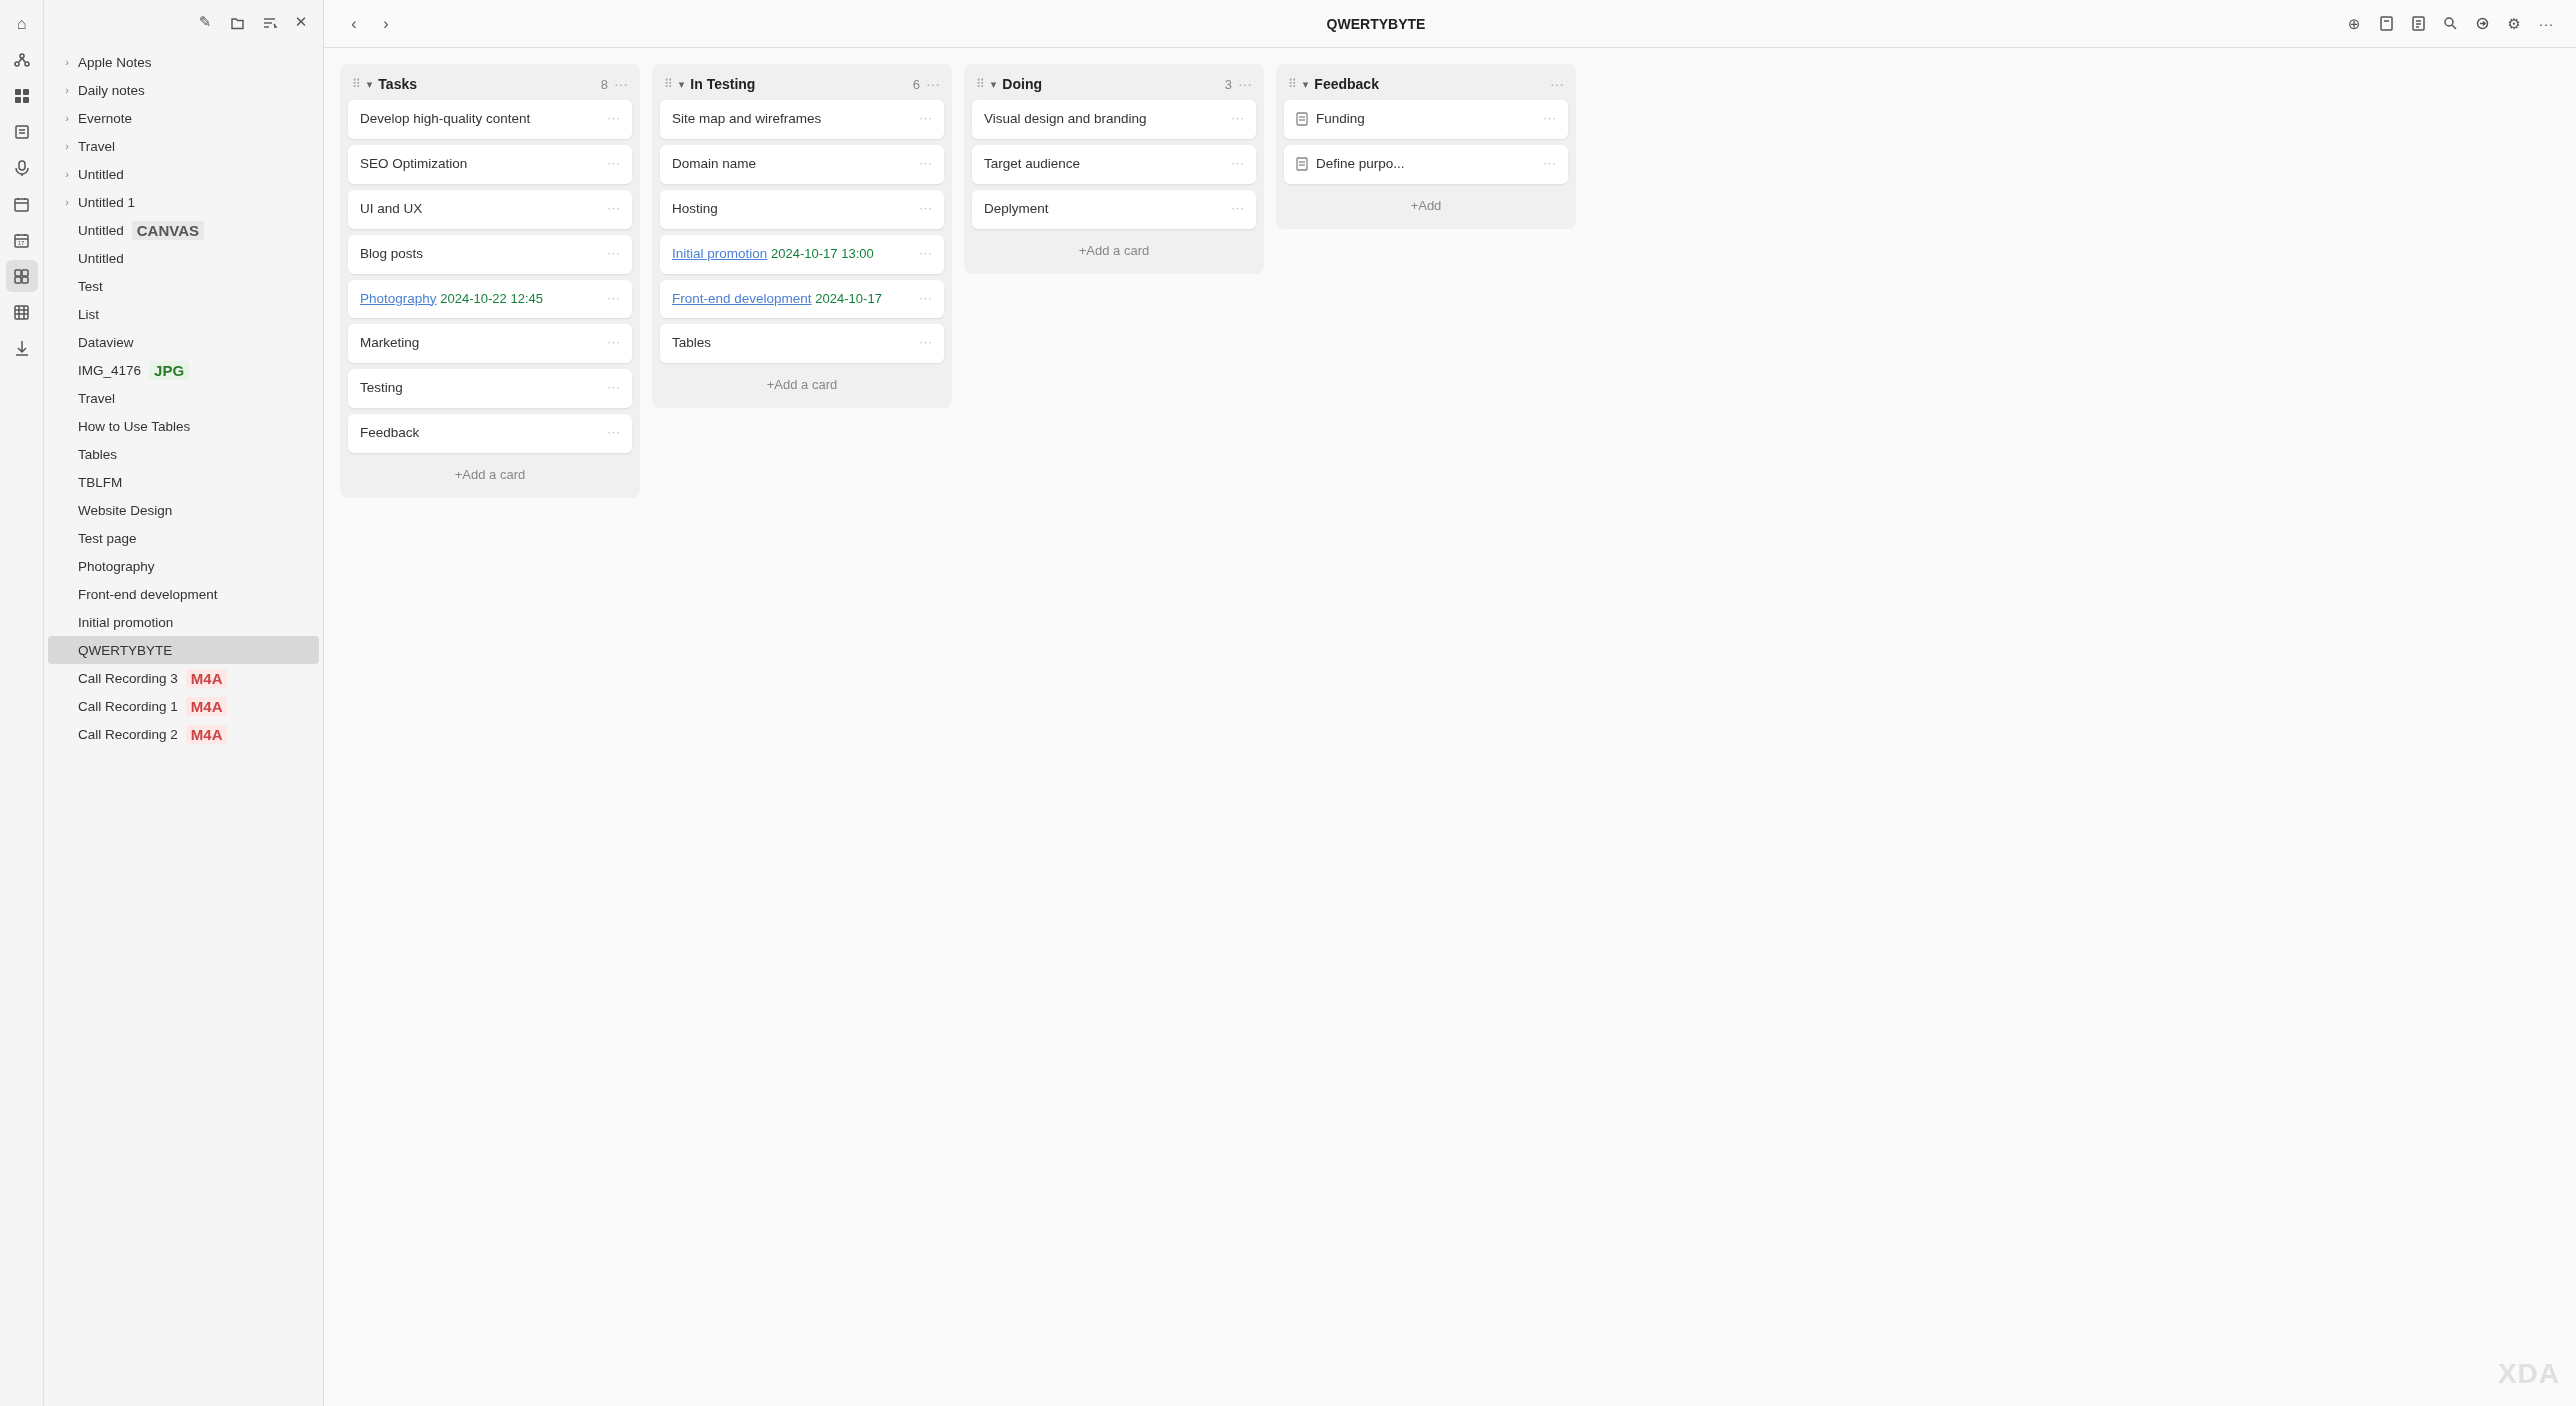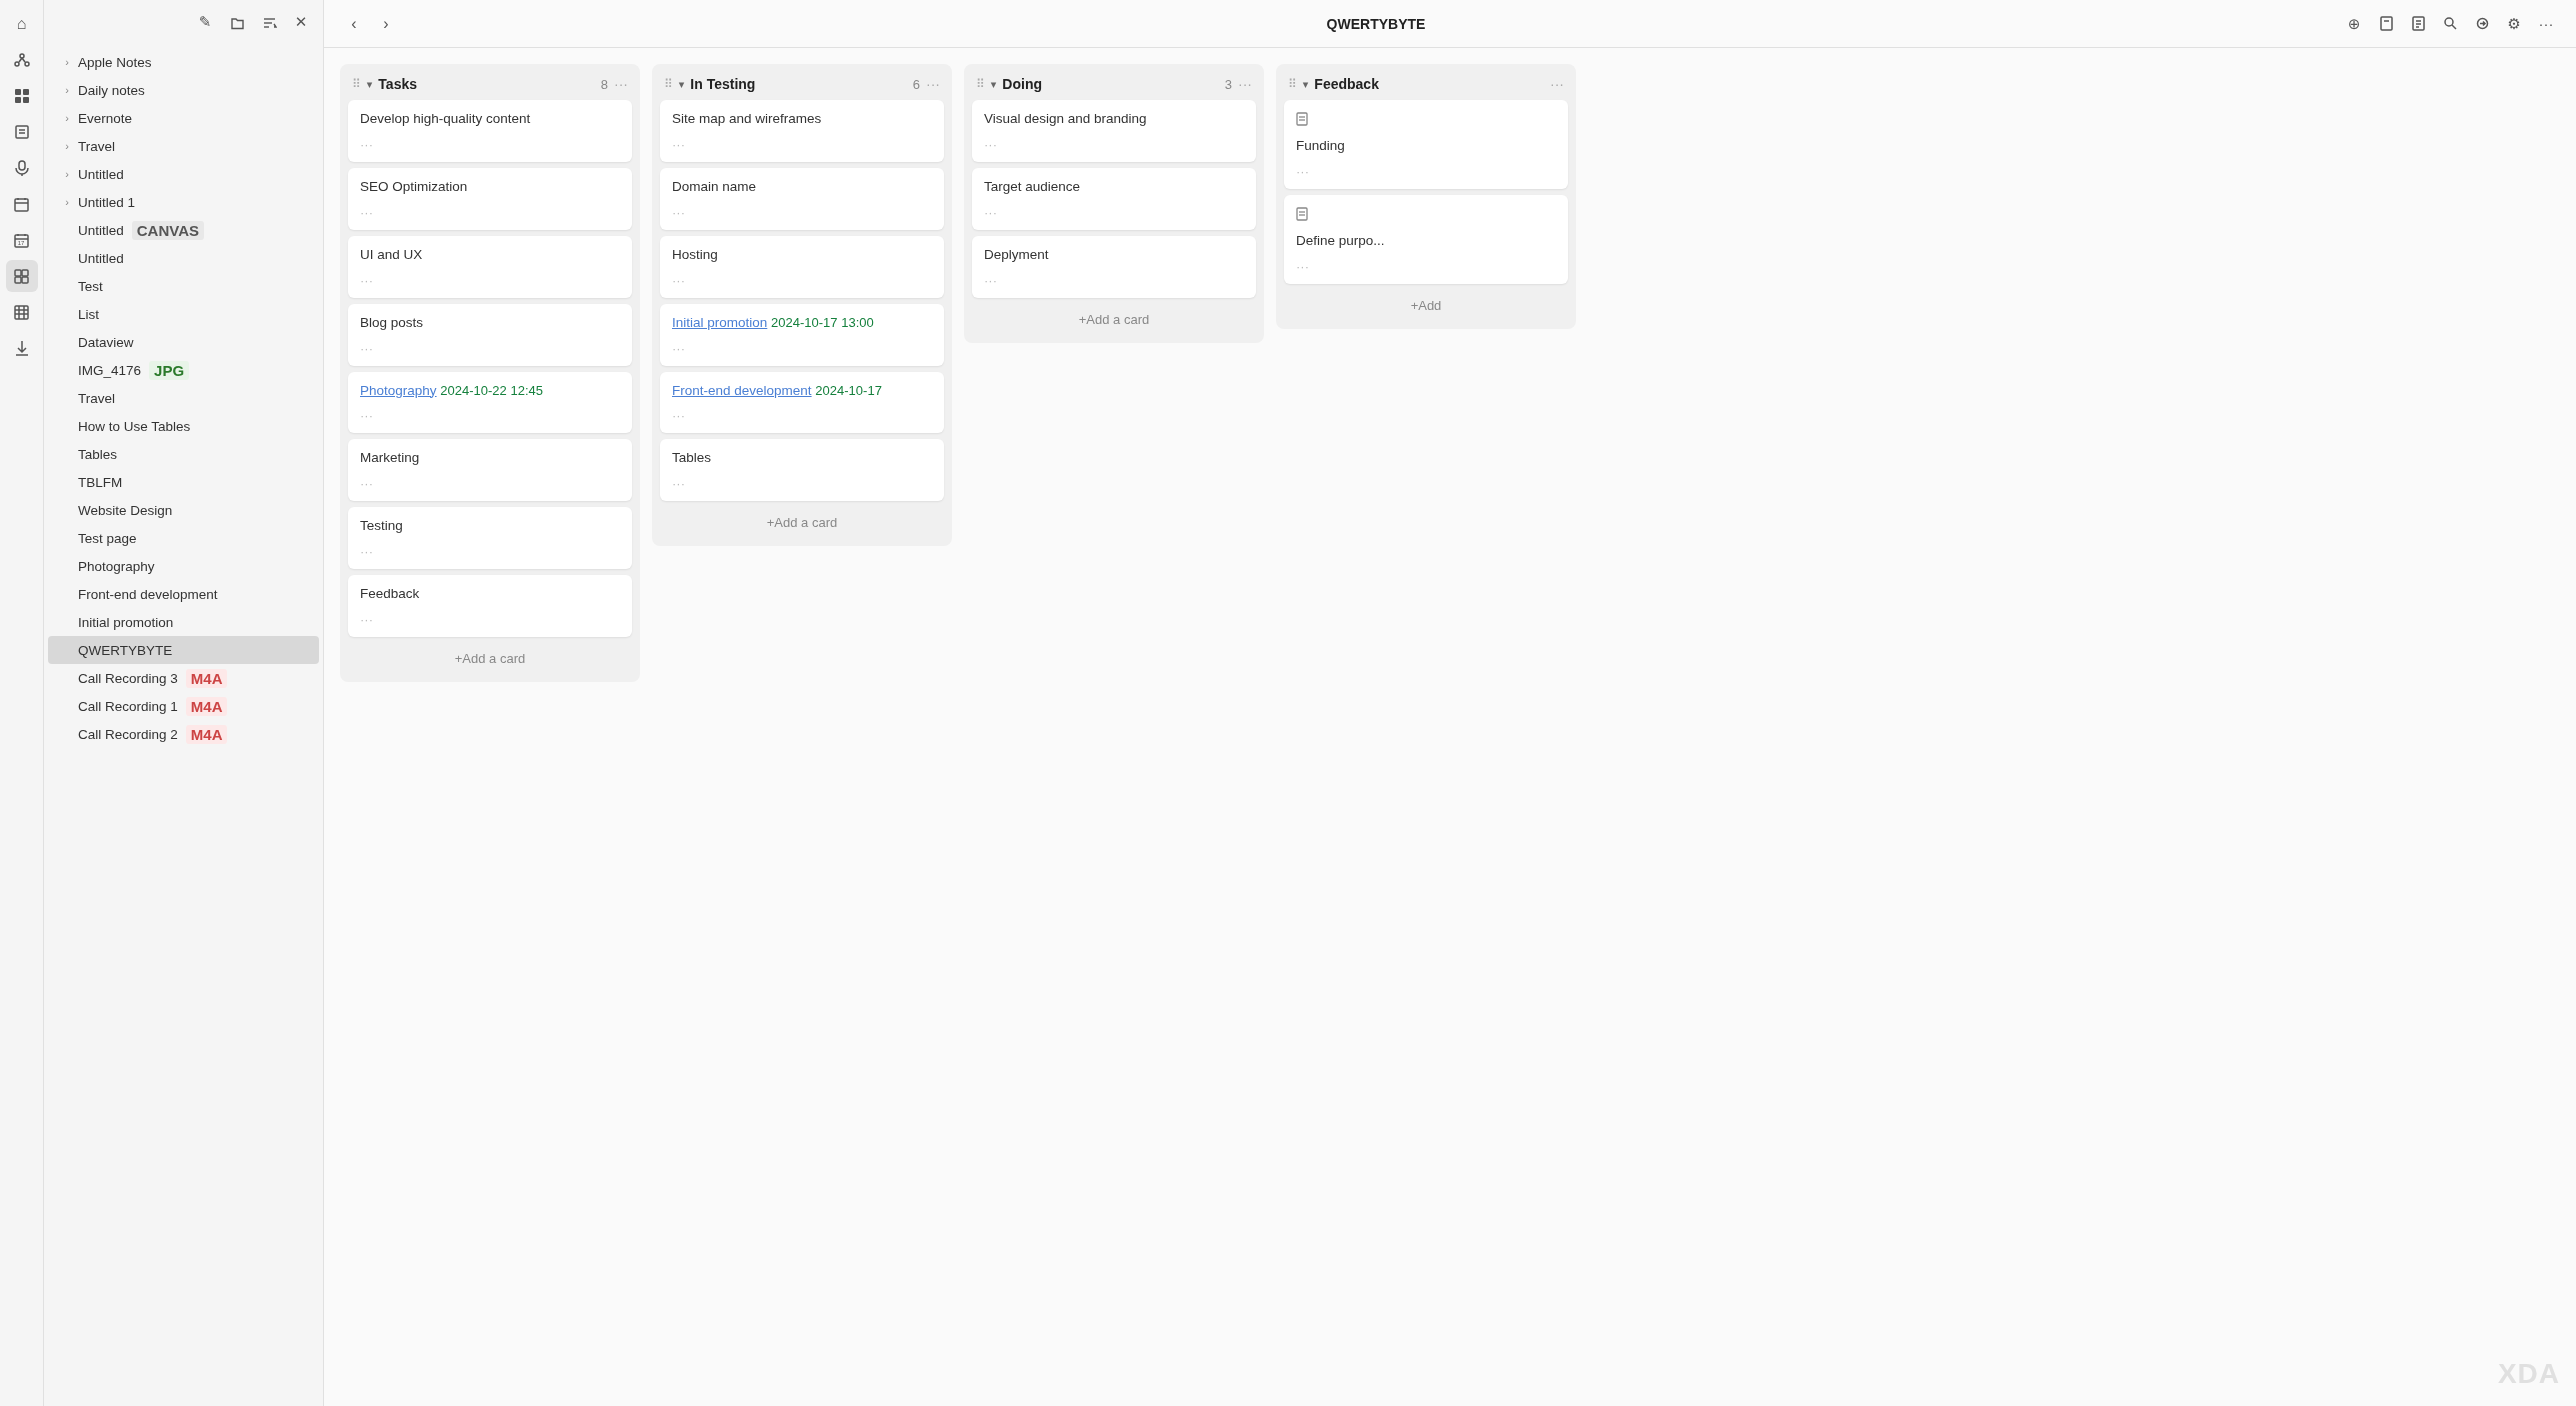--- a/index.html
+++ b/index.html
@@ -217,21 +217,20 @@
       background: #ffffff;
       border-radius: 6px;
       padding: 10px 12px;
       margin-bottom: 6px;
       display: flex;
       align-items: flex-start;
       justify-content: space-between;
       gap: 8px;
       box-shadow: 0 1px 2px rgba(0,0,0,0.08);
       cursor: pointer;
-      flex-direction: column;
     }
     .card-content {
       flex: 1;
       font-size: 13.5px;
       color: #333;
       line-height: 1.4;
     }
     .card-link {
       color: #4a7fd4;
       text-decoration: underline;

